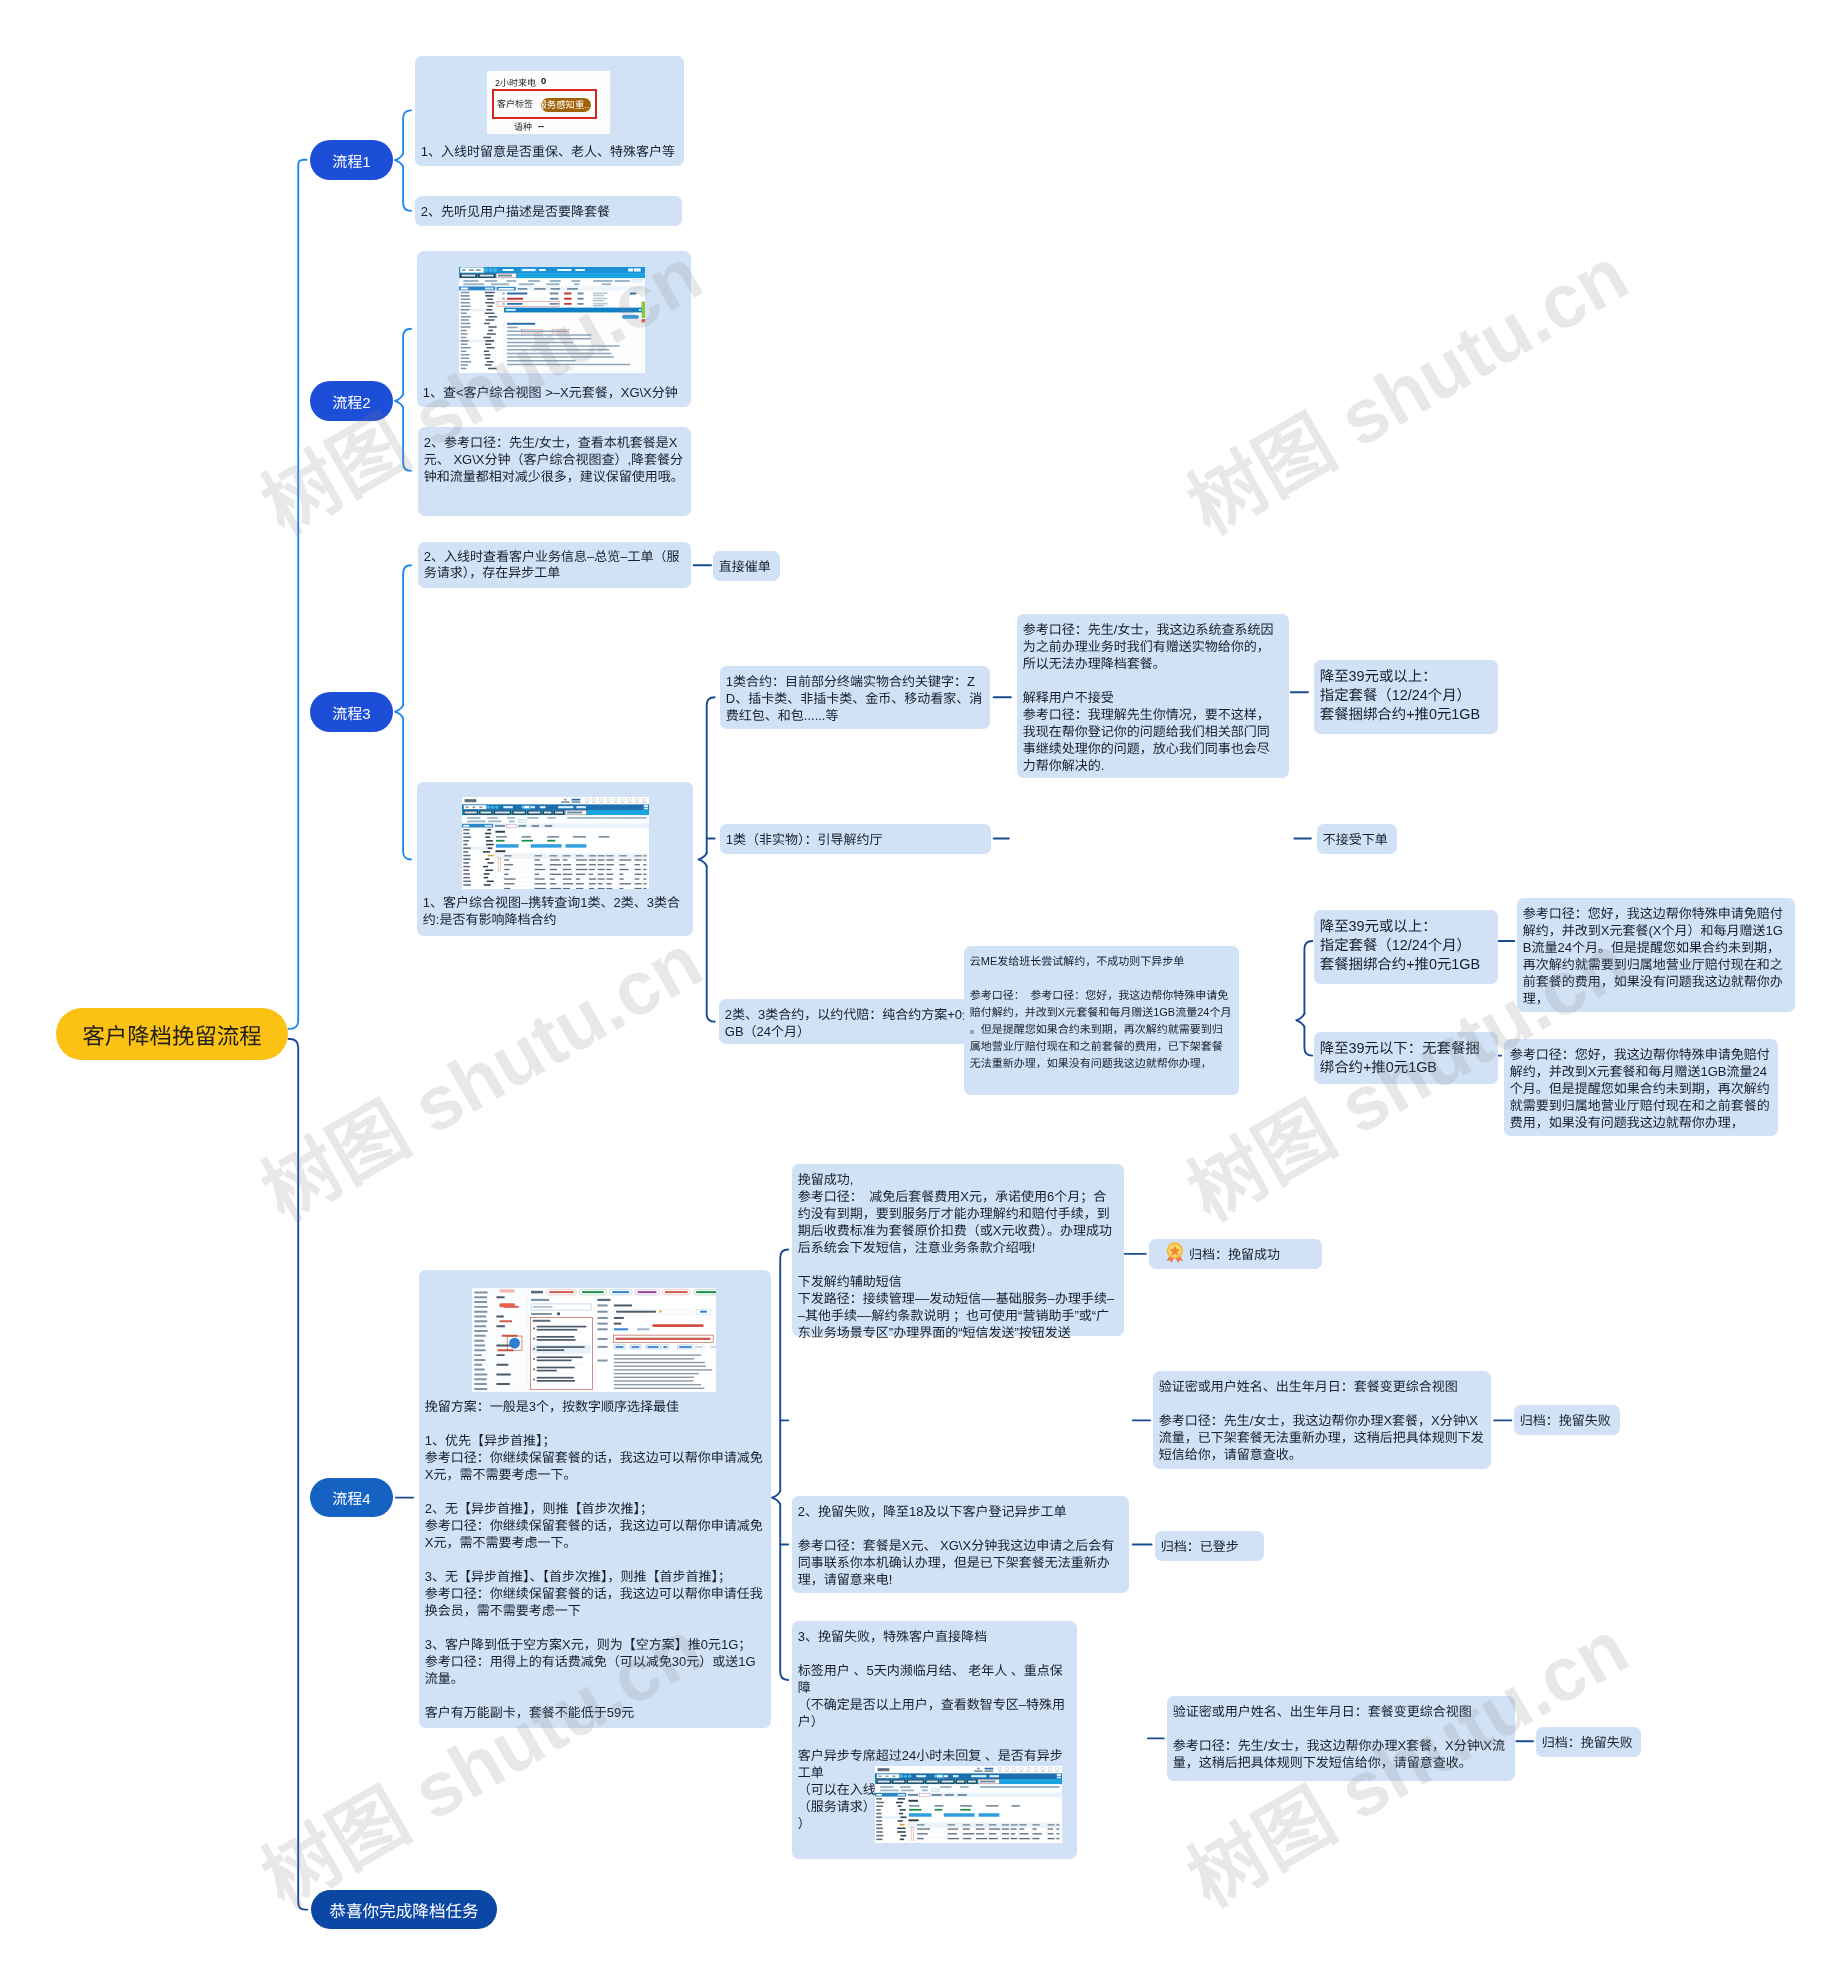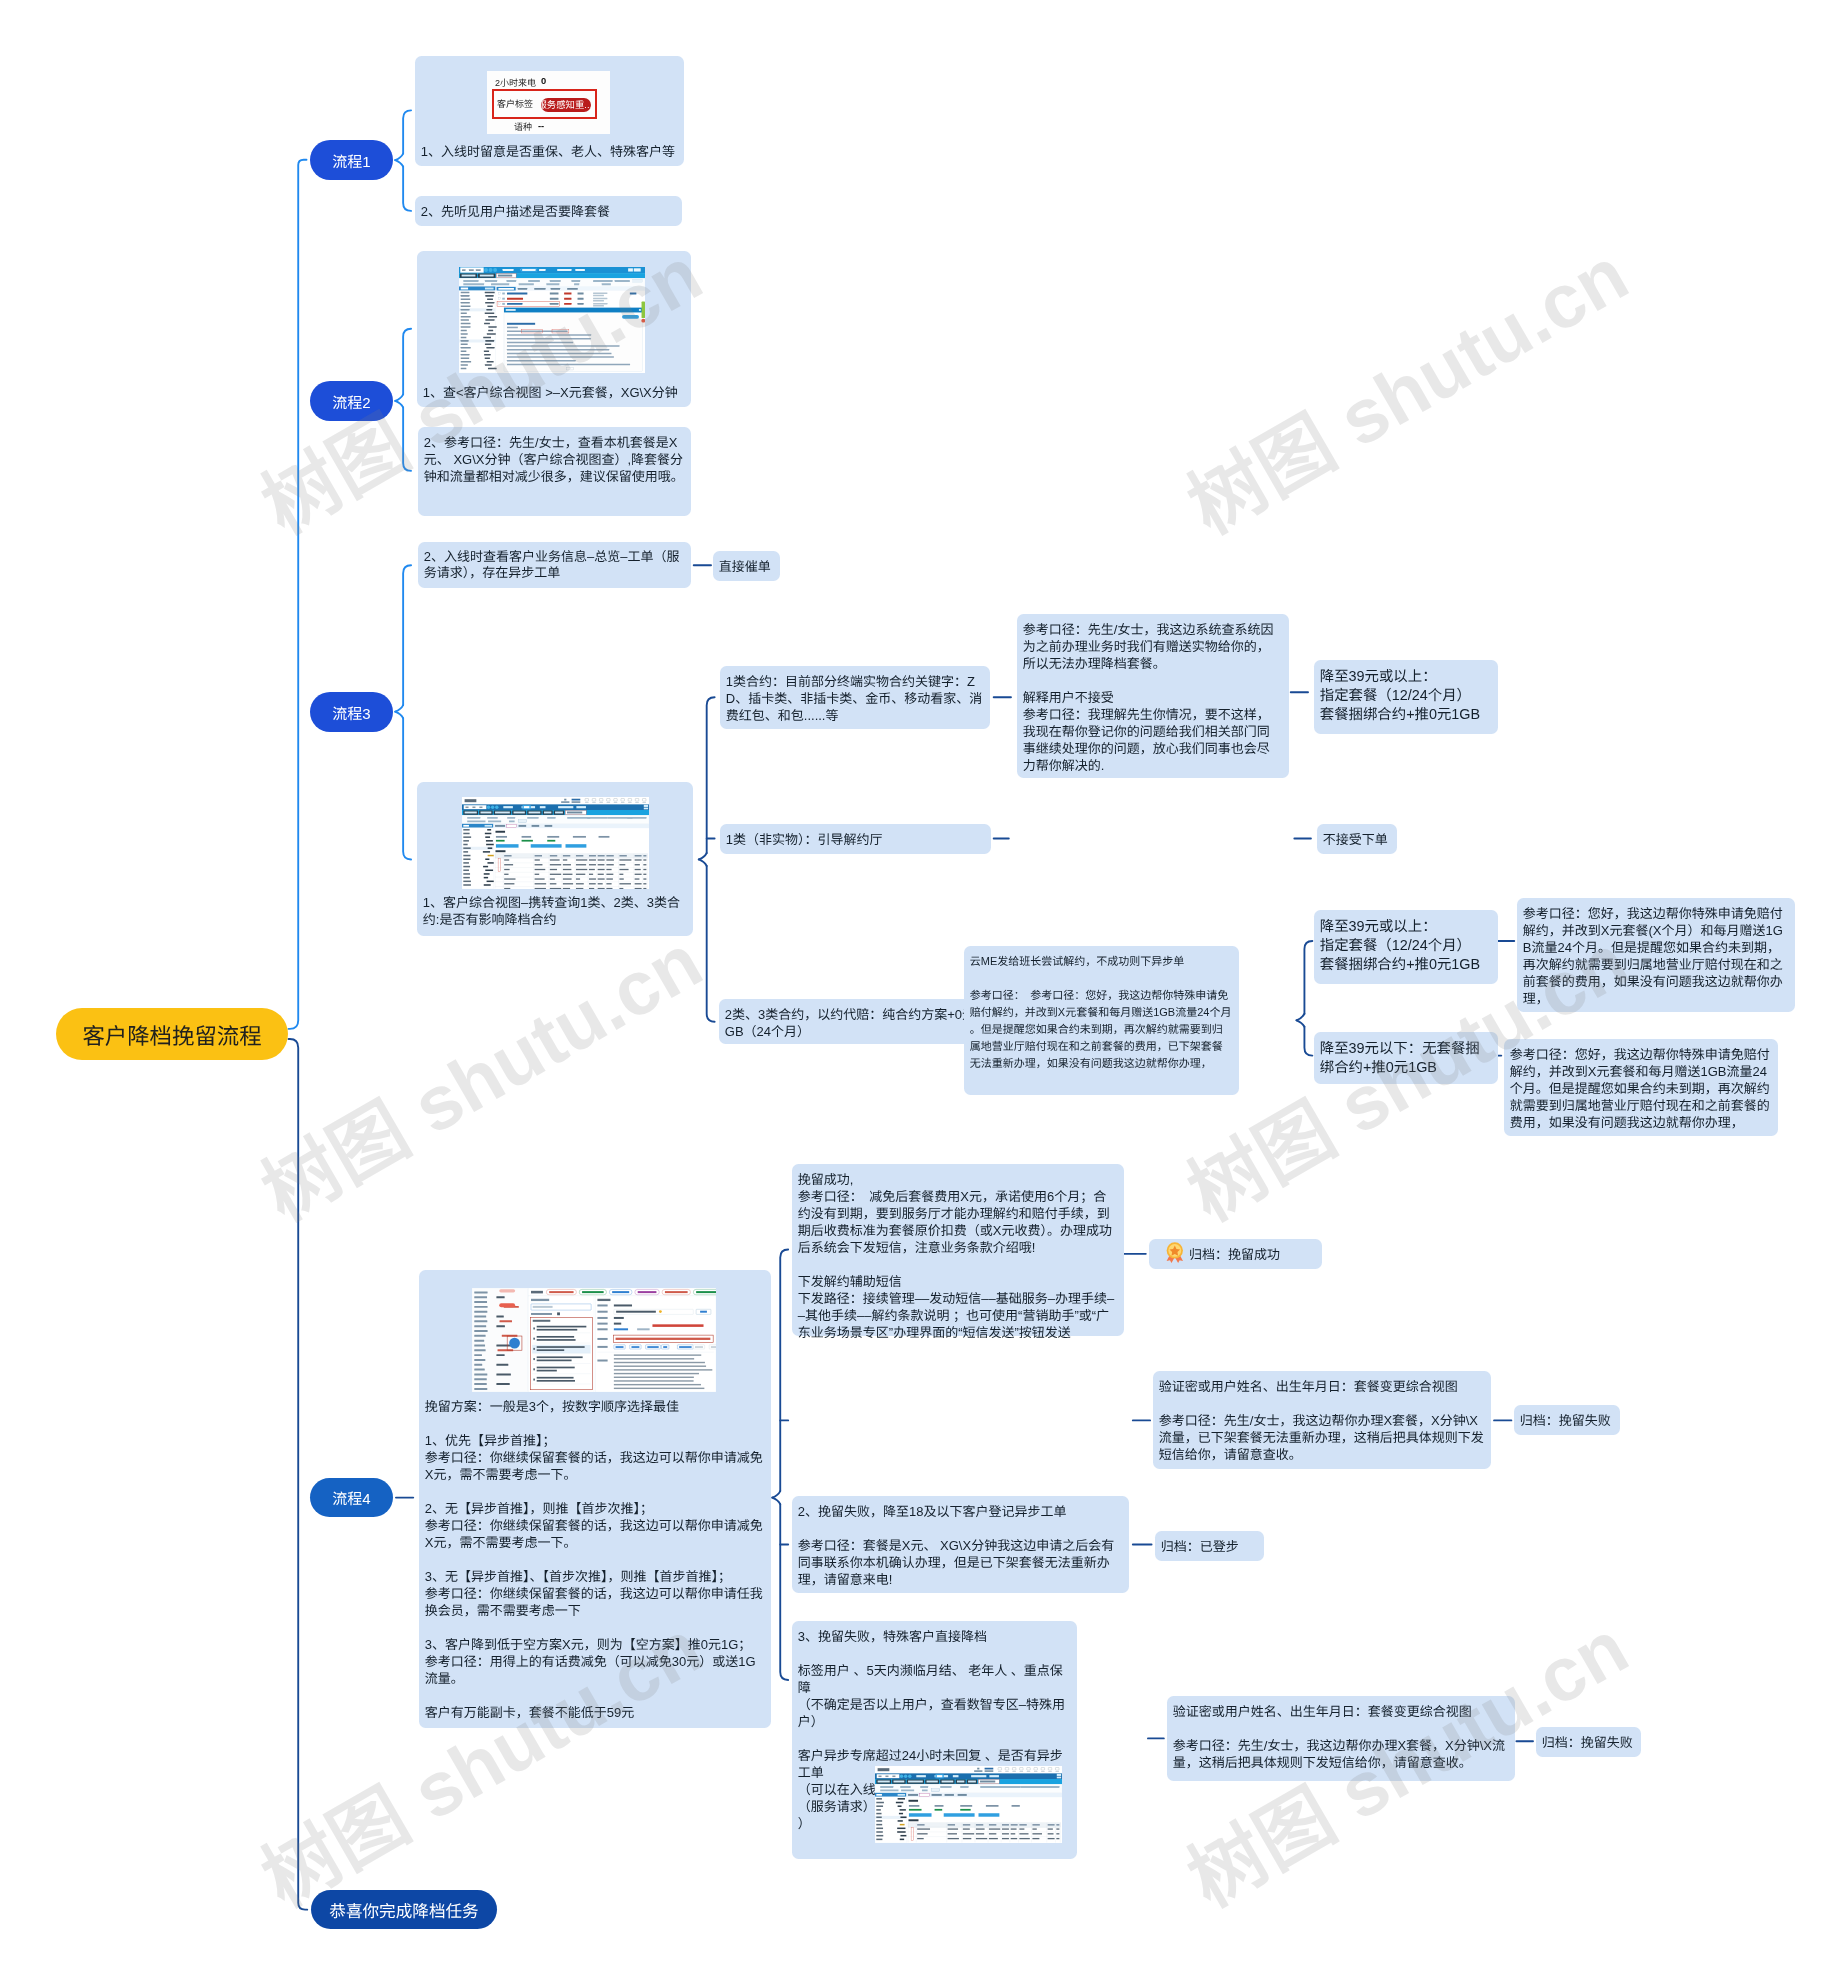--- a/index.html
+++ b/index.html
@@ -76,21 +76,21 @@
 <div class="pill bl" style="left:310px;top:381px;width:83px;height:40px;font-size:15px">流程2</div>
 <div class="pill bl" style="left:310px;top:692px;width:83px;height:40px;font-size:15px">流程3</div>
 <div class="pill bd" style="left:310px;top:1478px;width:83px;height:39px;font-size:15px">流程4</div>
 <div class="pill endp" style="left:311px;top:1890px;width:186px;height:39px;font-size:16.6px">恭喜你完成降档任务</div>
 <div class="node" style="left:415px;top:56px;width:269px;height:110px;font-size:13px;line-height:17px;padding:87px 6.5px 6.5px 5.8px;">1、入线时留意是否重保、老人、特殊客户等</div>
 <div class="shot" style="left:487px;top:71px;width:123px;height:63px;background:#fdfdfd"></div>
 <div style="position:absolute;left:495px;top:78px;font-size:9px;line-height:10.8px;color:#262626;z-index:3">2小时来电</div>
 <div style="position:absolute;left:541px;top:76px;font-size:9.4px;line-height:10.8px;font-weight:700;color:#111;z-index:3">0</div>
 <div style="position:absolute;left:492px;top:89px;width:105px;height:30px;box-sizing:border-box;border:2.3px solid #d8251b;z-index:3"></div>
 <div style="position:absolute;left:497px;top:99px;font-size:9px;line-height:10.8px;color:#262626;z-index:4">客户标签</div>
-<div style="position:absolute;left:541px;top:98px;width:50px;height:14.4px;border-radius:7.2px;background:#b91c1c;color:#fff;font-size:9.4px;line-height:14.4px;text-indent:-3.6px;white-space:nowrap;overflow:hidden;z-index:4">服务感知重...</div>
+<div style="position:absolute;left:541px;top:98px;width:50px;height:14.4px;border-radius:7.2px;background:#a16207;color:#fff;font-size:9.4px;line-height:14.4px;text-indent:-3.6px;white-space:nowrap;overflow:hidden;z-index:4">服务感知重...</div>
 <div style="position:absolute;left:514px;top:122px;font-size:9px;line-height:10.8px;color:#262626;z-index:3">语种</div>
 <div style="position:absolute;left:538px;top:121px;font-size:9.4px;line-height:10.8px;font-weight:700;color:#111;z-index:3">--</div>
 <div class="node" style="left:415px;top:196px;width:267px;height:30px;font-size:13px;line-height:17px;padding:6.5px 6.5px 6.5px 5.8px;">2、先听见用户描述是否要降套餐</div>
 <div class="node" style="left:417px;top:251px;width:274px;height:156px;font-size:13px;line-height:17px;padding:133px 6.5px 6.5px 5.8px;">1、查&lt;客户综合视图 &gt;–X元套餐，XG\X分钟</div>
 <svg class="shot" width="186" height="106" viewBox="0 0 860 490" preserveAspectRatio="none" style="left:459px;top:267px">
       <rect x="0" y="0" width="860" height="490" fill="#ffffff"></rect>
       <rect x="0" y="0" width="860" height="28" fill="#1a91d4"></rect>
       <rect x="6" y="2" width="108" height="24" fill="#ffffff"></rect>
       <rect x="14" y="10" width="16" height="8" rx="1" fill="#8a99a6"></rect>
       <rect x="46" y="10" width="22" height="8" rx="1" fill="#8a99a6"></rect>

